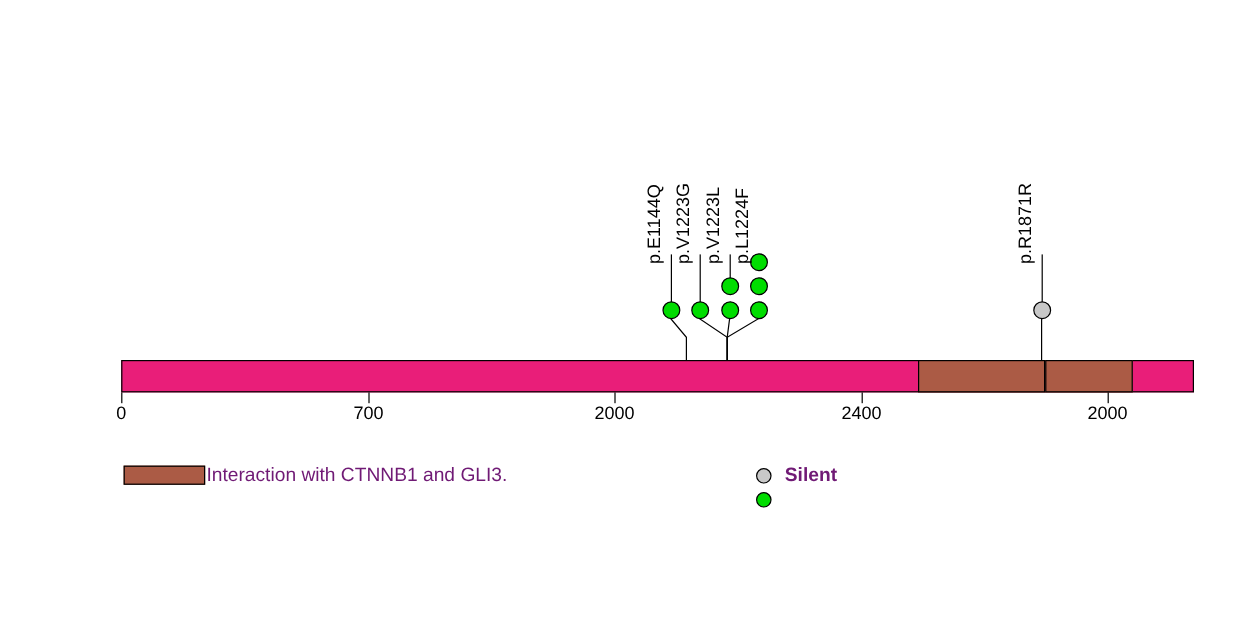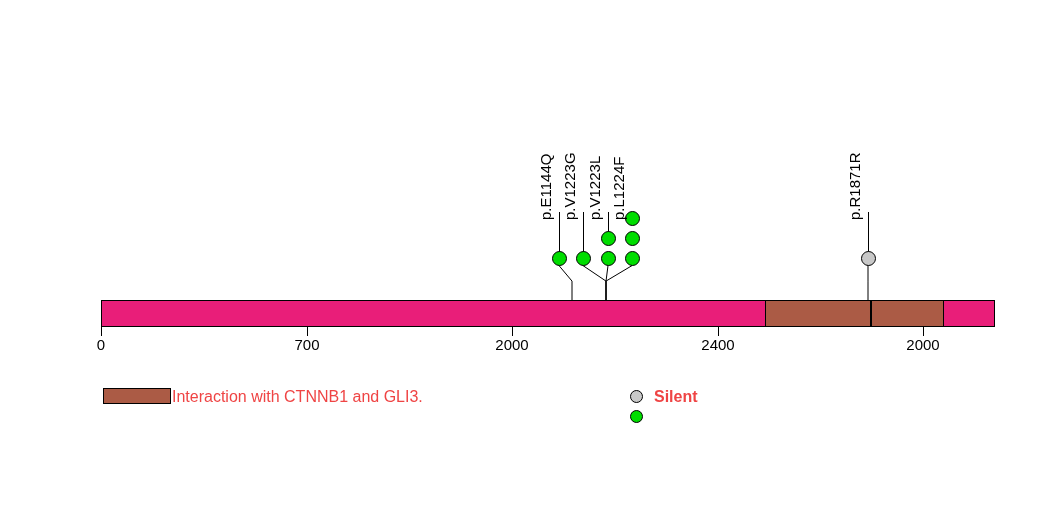--- a/index.html
+++ b/index.html
@@ -80,21 +80,21 @@
   }
   .legend-dot {
     position: absolute;
     box-sizing: border-box;
     border-radius: 50%;
     border: 1px solid #000000;
   }
   .legend-text {
     position: absolute;
     font-size: 16px;
-    color: #ef4444;
+    color: #701a75;
     white-space: nowrap;
     line-height: 18px;
   }
 </style>
 </head>
 <body>
 
 <div id="stage">
 
   <div class="prot-bar" id="protein-bar" style="left:101px; top:300px; width:894px; height:27px; background:#E91E79;"></div>

